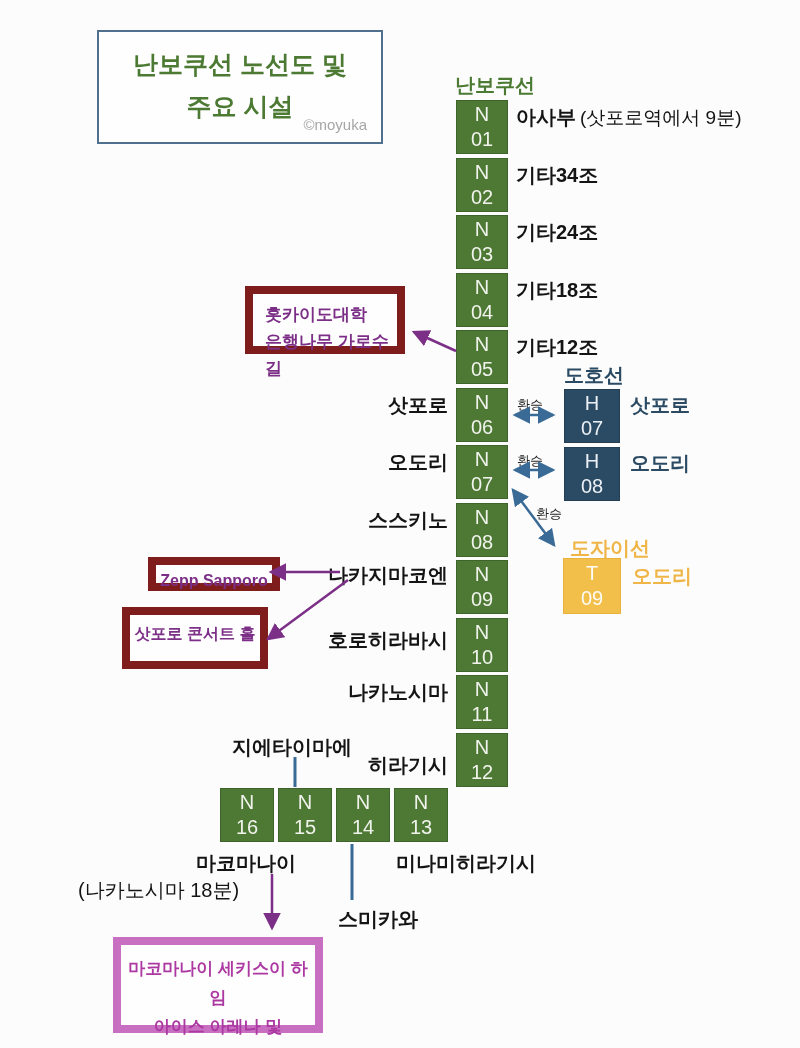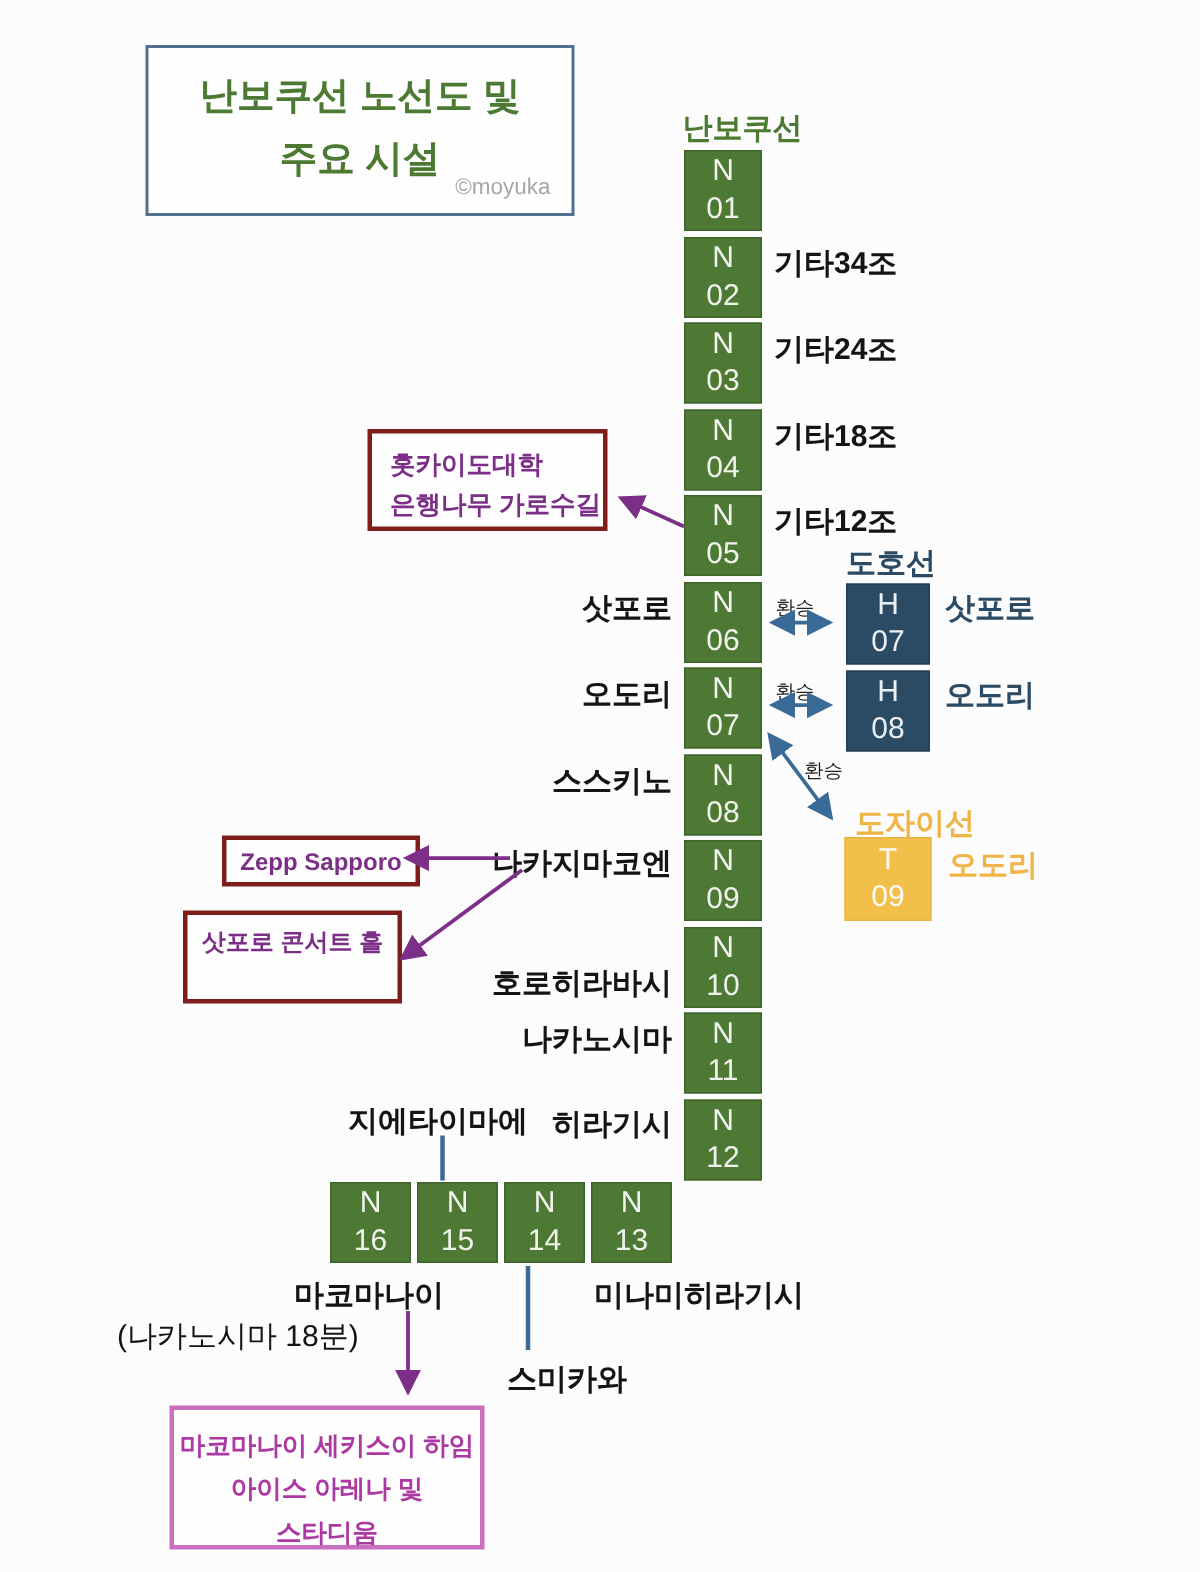--- a/index.html
+++ b/index.html
@@ -27,21 +27,21 @@
   .plain { position:absolute; font-weight:normal; font-size:20px; color:#141414; white-space:nowrap; }
   
   .lineheader { position:absolute; font-weight:bold; font-size:20px; white-space:nowrap; }
   .lh-green { color:#4C7A33; }
   .lh-navy  { color:#2B4A63; }
   .lh-amber { color:#EFB547; }
   .navylab { position:absolute; font-weight:bold; font-size:20px; color:#2B4A63; white-space:nowrap; }
   .amberlab { position:absolute; font-weight:bold; font-size:20px; color:#EFB547; white-space:nowrap; }
   .transfer { position:absolute; font-size:13px; color:#222; white-space:nowrap; }
   
-  .pbox { position:absolute; box-sizing:border-box; border:3px solid #7f1d1d;
+  .pbox { position:absolute; box-sizing:border-box; border:8px solid #7f1d1d;
           color:#7C2F86; font-weight:bold; background:#fefefe; }
   .pbox.b1 { left:245px; top:286px; width:160px; height:68px; font-size:17px;
              padding:7px 0 0 12px; line-height:27px; }
   .pbox.zepp { left:148px; top:557px; width:132px; height:34px; font-size:16px;
                text-align:center; line-height:31px; }
   .pbox.kitara { left:122px; top:607px; width:146px; height:62px; font-size:16px;
                  text-align:center; padding-top:6px; line-height:25px; }
   .pbox.stadium { left:113px; top:937px; width:210px; height:96px; font-size:17px;
                   text-align:center; padding-top:9px; line-height:29px;
                   border-color:#C96FC1; color:#AC39A2; }
@@ -111,31 +111,34 @@
   </div>
   <div class="vbox" style="top:675px;">
     <span class="bl">N</span>
     <span class="bn">11</span>
   </div>
   <div class="vbox" style="top:733px;">
     <span class="bl">N</span>
     <span class="bn">12</span>
   </div>
 
+  <div class="lab right" style="top:104px;">
+    <span>아사부</span><span class="nt">(삿포로역에서 9분)</span>
+  </div>
   <div class="lab right" style="top:162px;">기타34조</div>
   <div class="lab right" style="top:219px;">기타24조</div>
   <div class="lab right" style="top:277px;">기타18조</div>
   <div class="lab right" style="top:334px;">기타12조</div>
   <div class="lab left" style="top:392px;">삿포로</div>
   <div class="lab left" style="top:449px;">오도리</div>
   <div class="lab left" style="top:507px;">스스키노</div>
   <div class="lab left" style="top:562px;">나카지마코엔</div>
-  <div class="lab left" style="top:642px;">호로히라바시</div>
+  <div class="lab left" style="top:627px;">호로히라바시</div>
   <div class="lab left" style="top:679px;">나카노시마</div>
-  <div class="lab left" style="top:736px;">히라기시</div>
+  <div class="lab left" style="top:752px;">히라기시</div>
 
   <div class="hbox" style="left:220px;">
     <span class="bl">N</span>
     <span class="bn">16</span>
   </div>
   <div class="hbox" style="left:278px;">
     <span class="bl">N</span>
     <span class="bn">15</span>
   </div>
   <div class="hbox" style="left:336px;">

